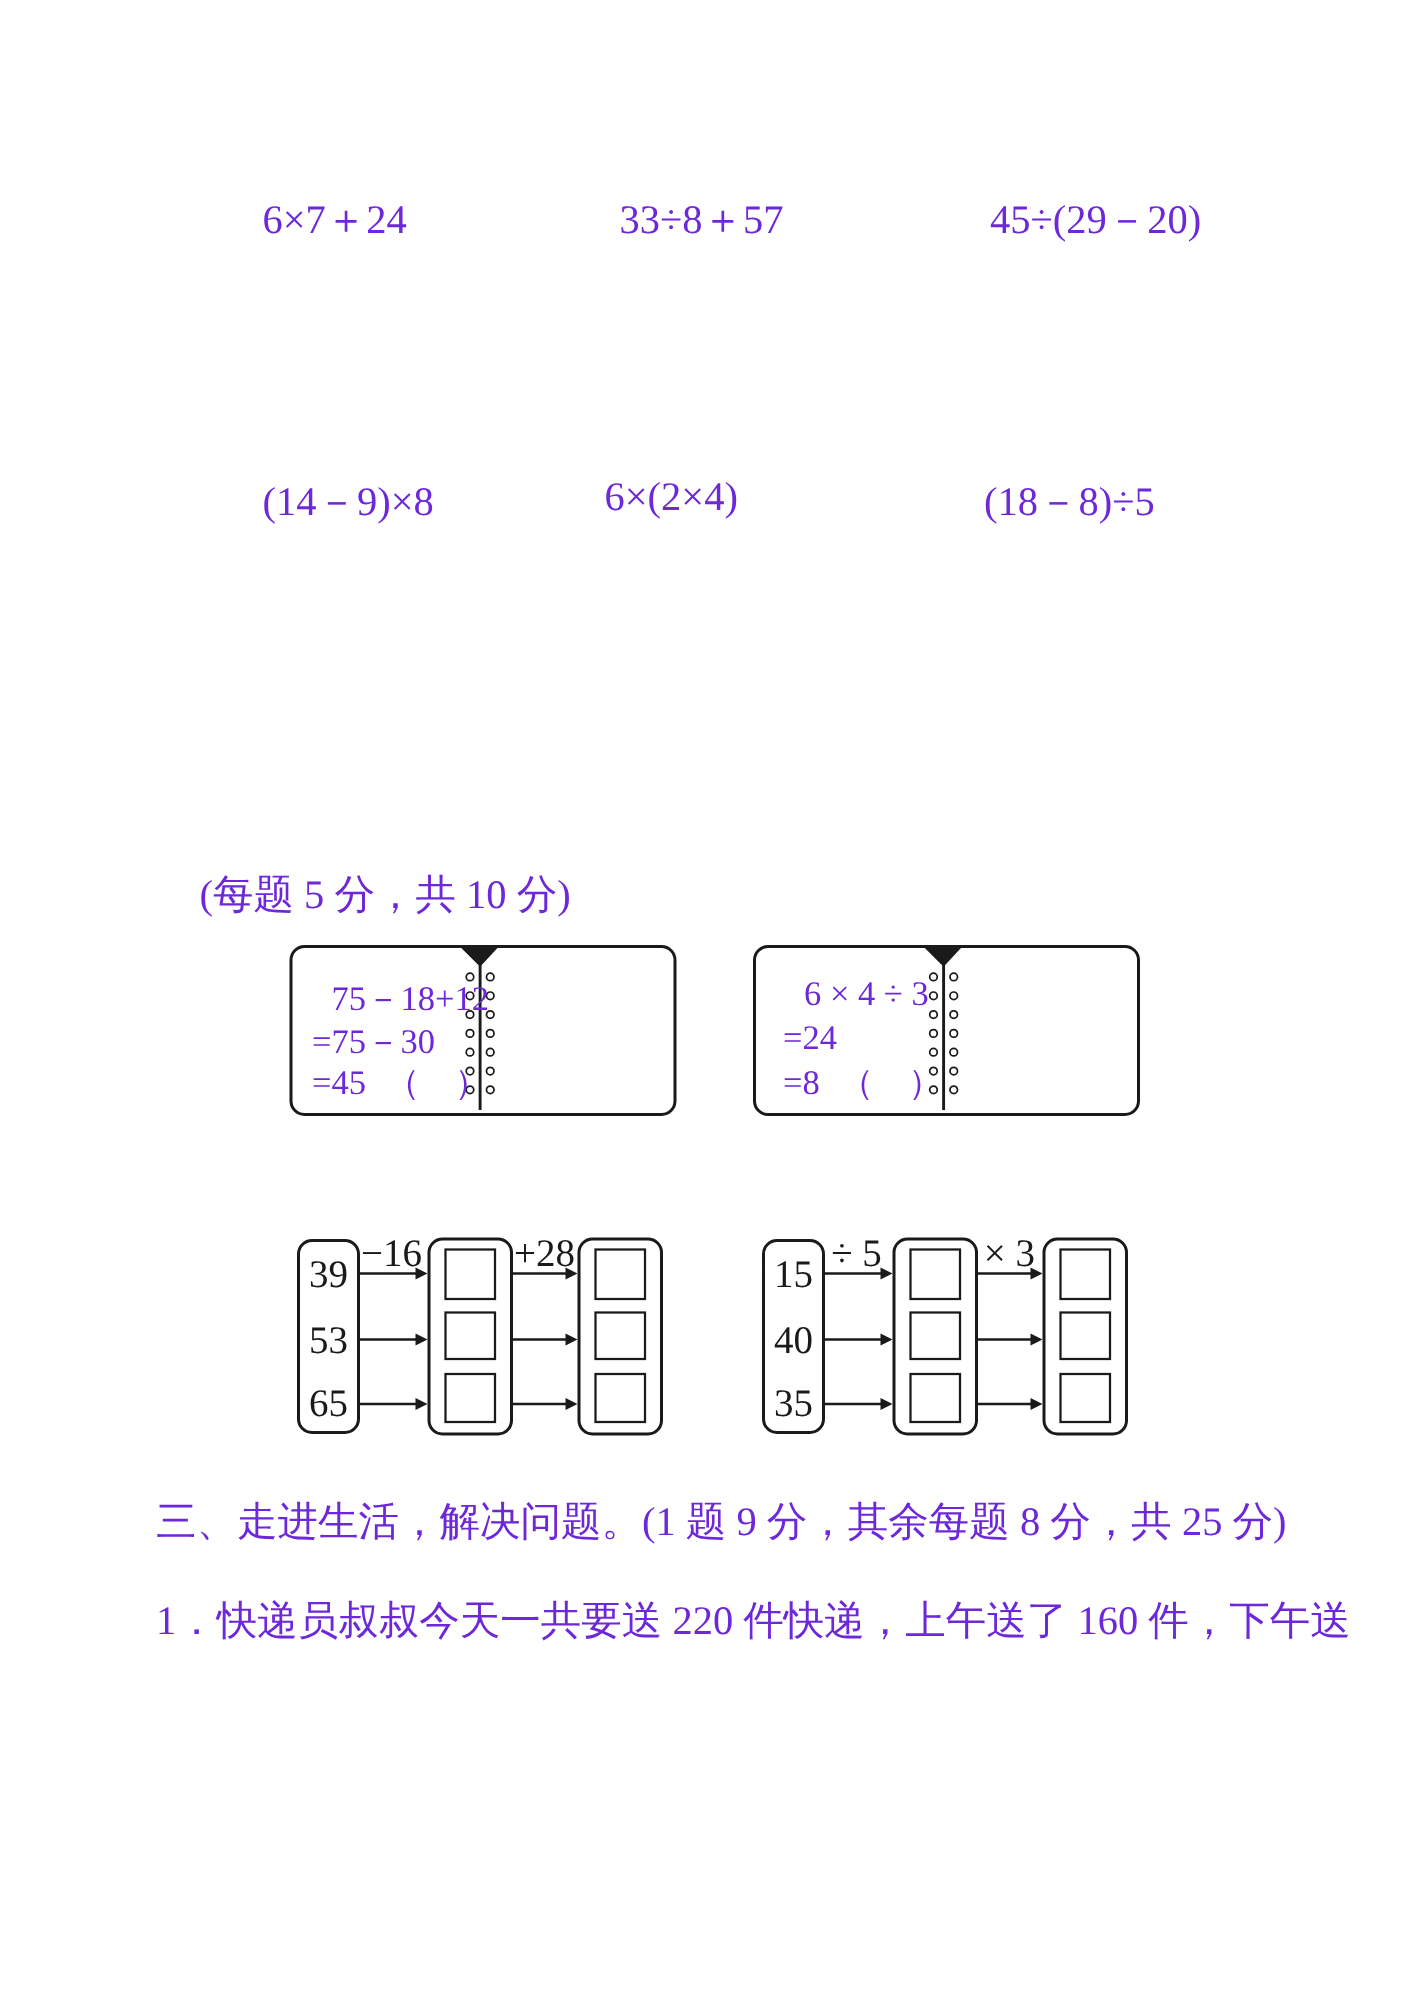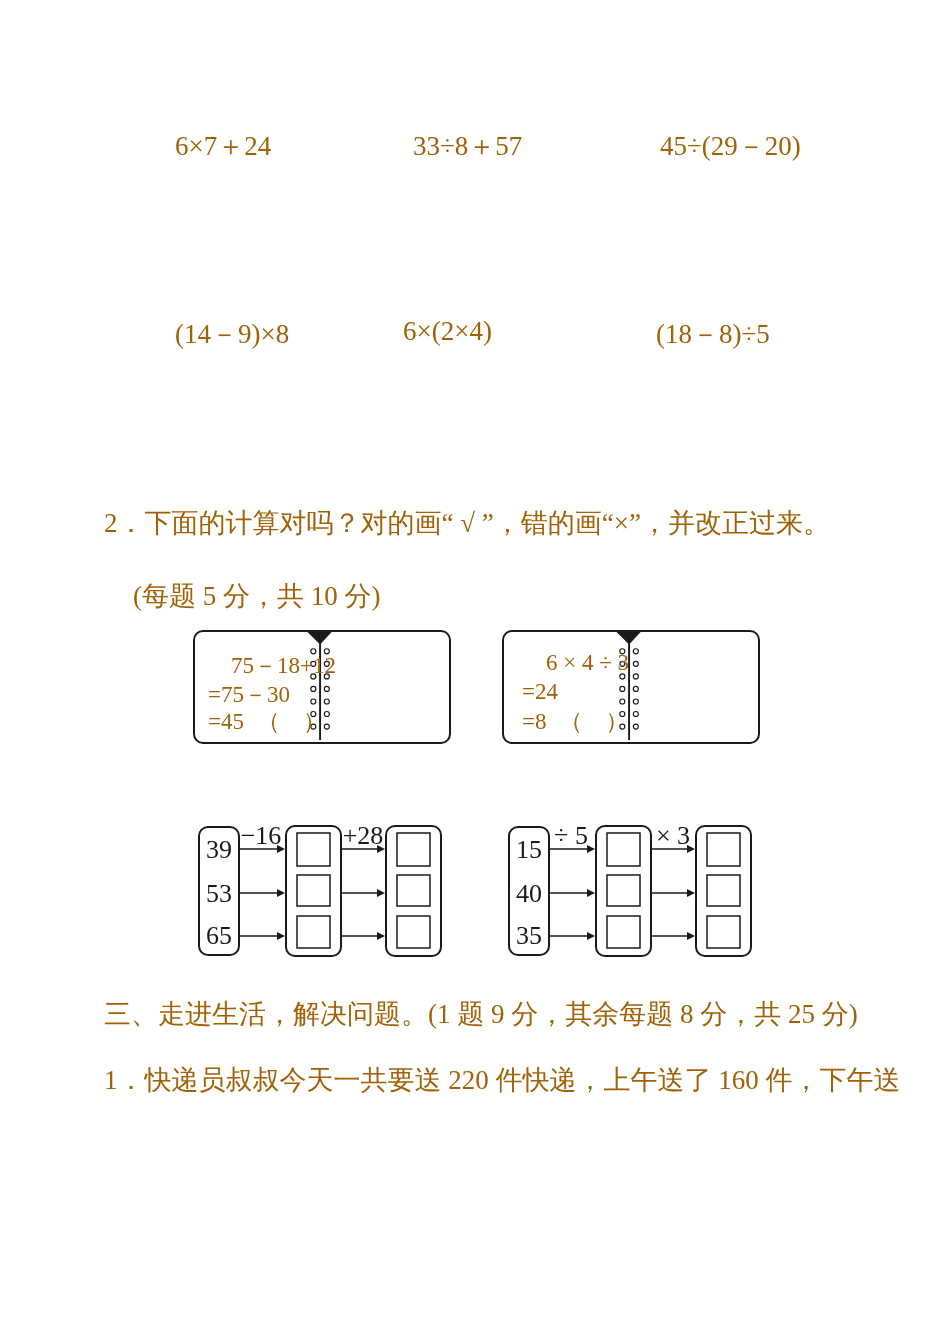--- a/index.html
+++ b/index.html
@@ -1,20 +1,20 @@
 <!DOCTYPE html>
 <html><head>
 <meta charset="utf-8">
 <style>
   html,body{margin:0;padding:0;background:#ffffff;}
   .sheet{
     position:relative;
     width:950px;height:1344px;
     background:#ffffff;
-    color:#a16207;
+    color:#6d28d9;
     font-family:"Liberation Serif","DejaVu Serif",serif;
     overflow:hidden;
   }
   .abs{position:absolute;white-space:nowrap;}
   .expr{font-size:27px;}
   .heading{font-size:27px;}
 
   
   .notebook{
     position:absolute;
@@ -22,21 +22,21 @@
     border:2px solid #1a1a1a;
     border-radius:10px;
     background:#ffffff;
     box-sizing:border-box;
   }
   .nb-spine{position:absolute;left:0;top:0;width:100%;height:100%;}
   .nb-spine line{stroke:#1a1a1a;stroke-width:2;}
   .nb-spine polygon{fill:#1a1a1a;}
   .nb-spine circle{fill:#ffffff;stroke:#1a1a1a;stroke-width:1.2;}
   .nb-line{position:absolute;font-size:23px;white-space:nowrap;}
-  .nb-expr{left:26px;top:18px;margin-left:10px;}
+  .nb-expr{left:26px;top:18px;}
   .nb-s1{left:13px;top:47px;}
   .nb-s2{left:13px;top:74px;}
   .nb-bracket{margin-left:13px;}
 
   
   .flow{position:absolute;width:280px;height:145px;overflow:visible;}
   .flow .fr{fill:#ffffff;stroke:#1a1a1a;stroke-width:2;}
   .flow .fsq{fill:#ffffff;stroke:#1a1a1a;stroke-width:1.5;}
   .flow line{stroke:#1a1a1a;stroke-width:1.6;}
   .flow polygon{fill:#1a1a1a;}
@@ -48,21 +48,20 @@
 <div class="sheet">
 
   <div class="abs expr" style="left:175px;top:128px">6×7＋24</div>
   <div class="abs expr" style="left:413px;top:128px">33÷8＋57</div>
   <div class="abs expr" style="left:660px;top:128px">45÷(29－20)</div>
 
   <div class="abs expr" style="left:175px;top:316px">(14－9)×8</div>
   <div class="abs expr" style="left:403px;top:316px">6×(2×4)</div>
   <div class="abs expr" style="left:656px;top:316px">(18－8)÷5</div>
 
-  <div class="abs heading" style="left:104px;top:505px">2．下面的计算对吗？对的画“ √ ”，错的画“×”，并改正过来。</div>
   <div class="abs heading" style="left:133px;top:578px">(每题 5 分，共 10 分)</div>
 
   <div class="notebook" style="left:193px;top:630px">
     <svg class="nb-spine" viewBox="0 0 258 114">
       <line x1="127" y1="0" x2="127" y2="112"></line>
       <polygon points="114,0 139,0 127,13"></polygon>
       <circle cx="120" cy="20" r="2.6"></circle>
         <circle cx="134" cy="20" r="2.6"></circle>
       <circle cx="120" cy="33" r="2.6"></circle>
         <circle cx="134" cy="33" r="2.6"></circle>

